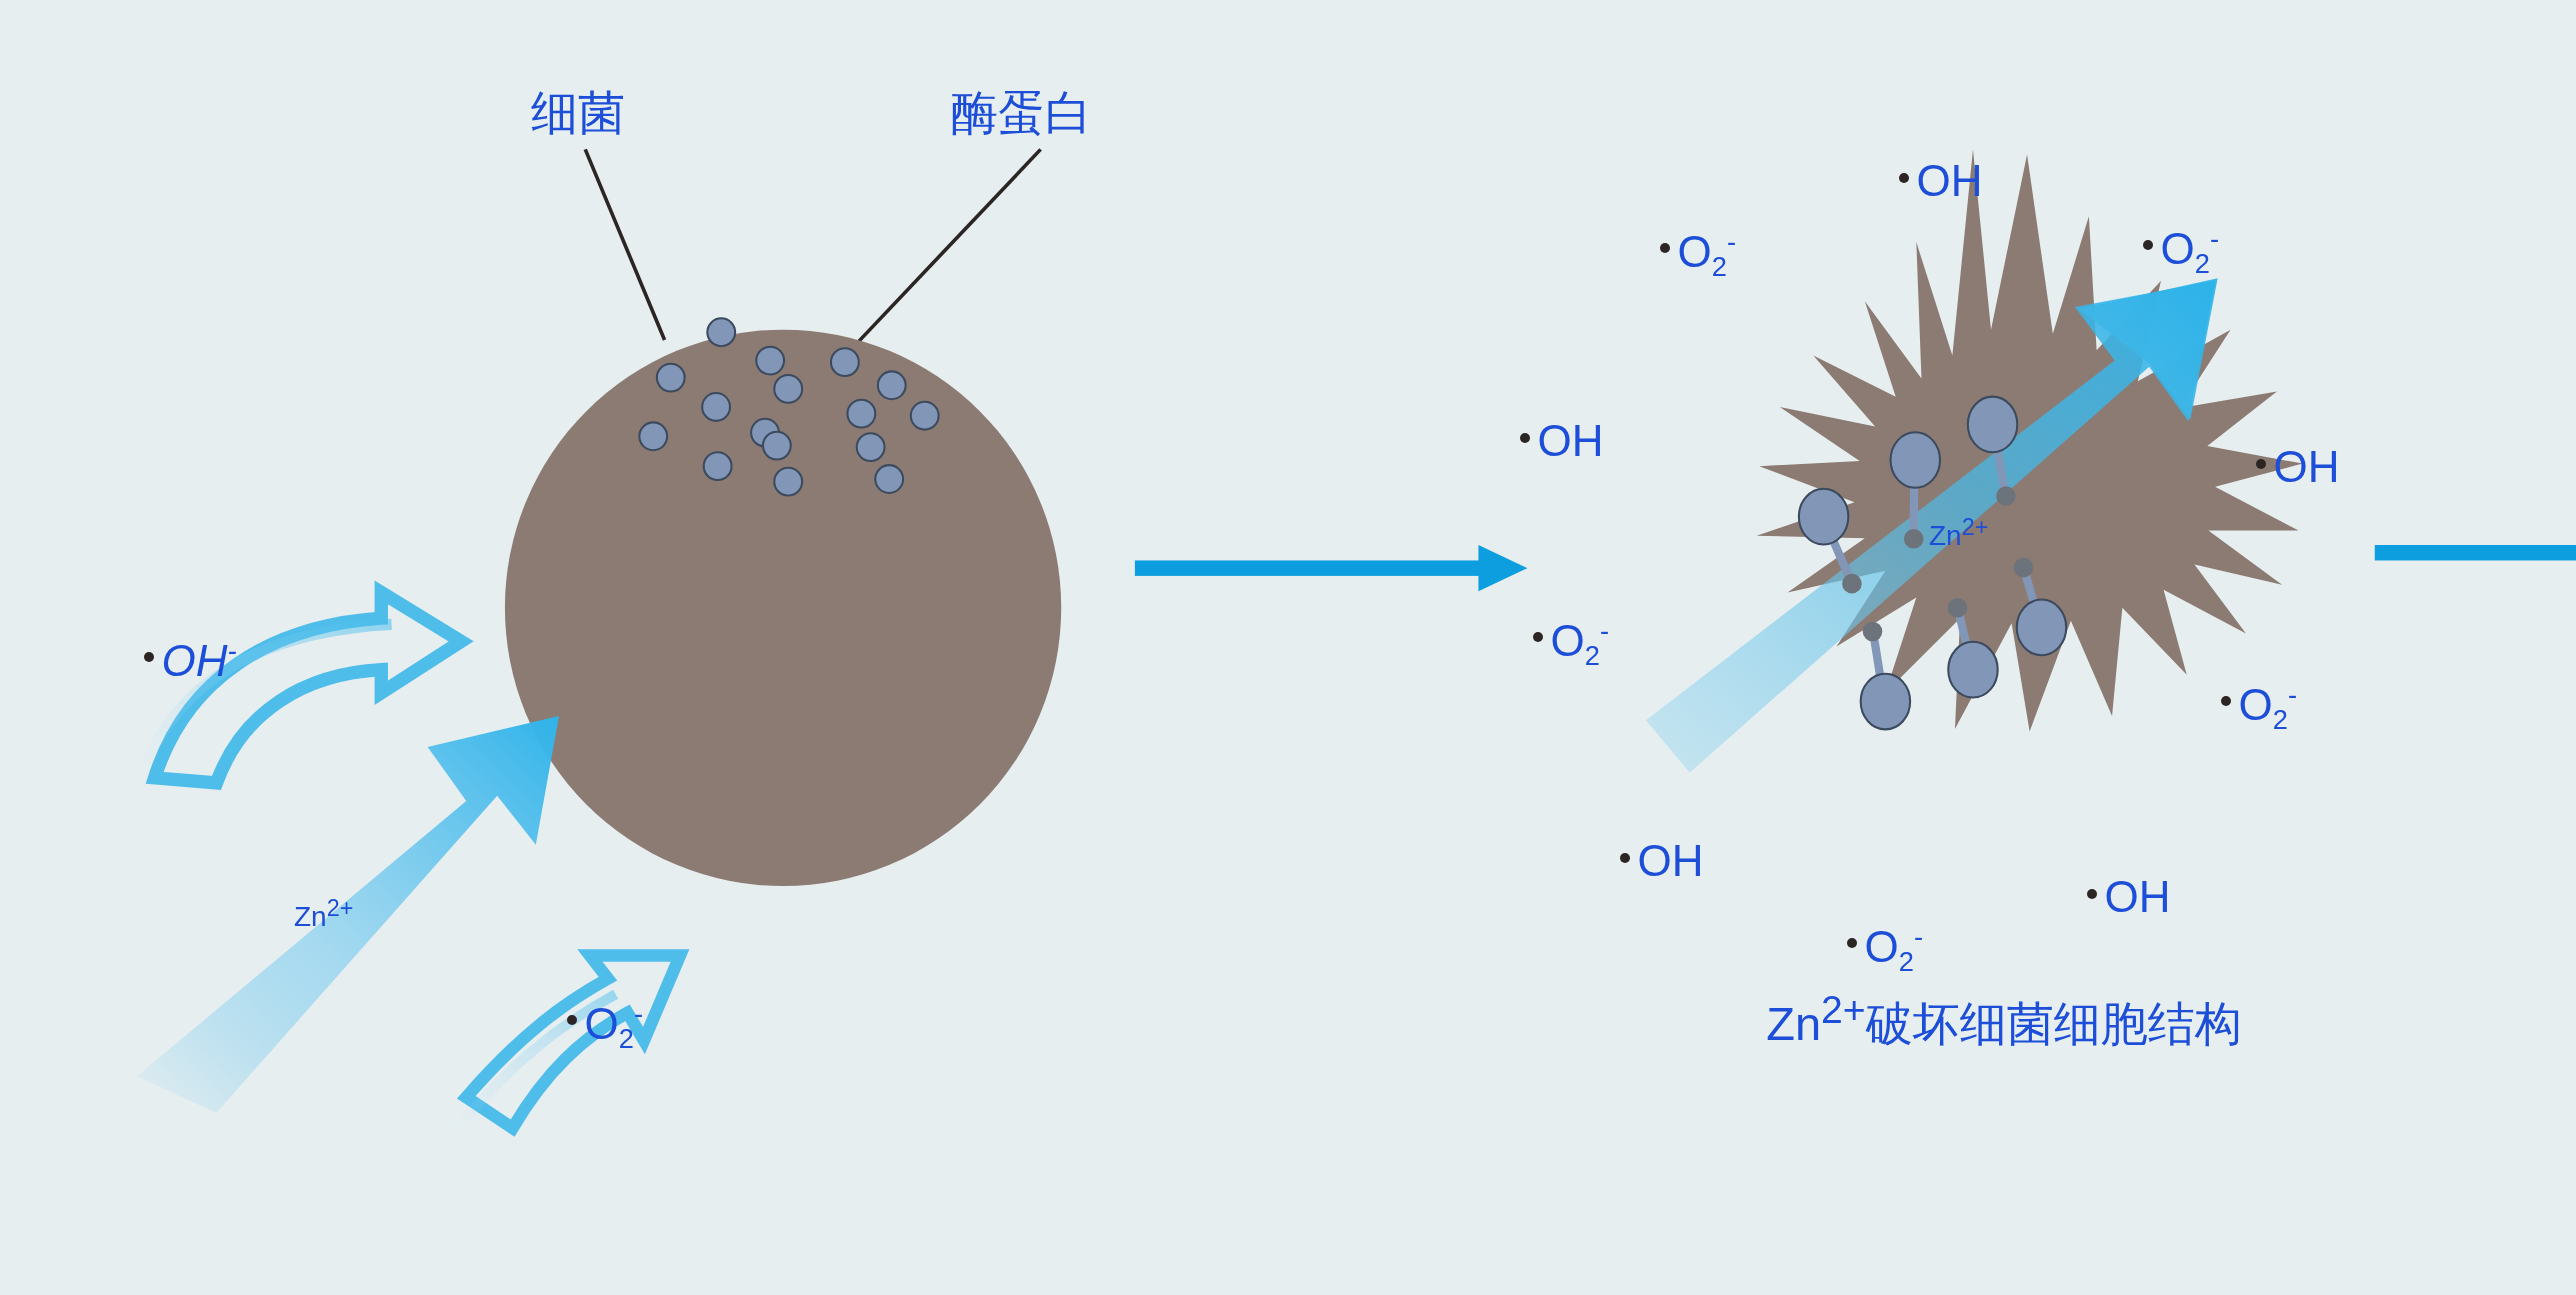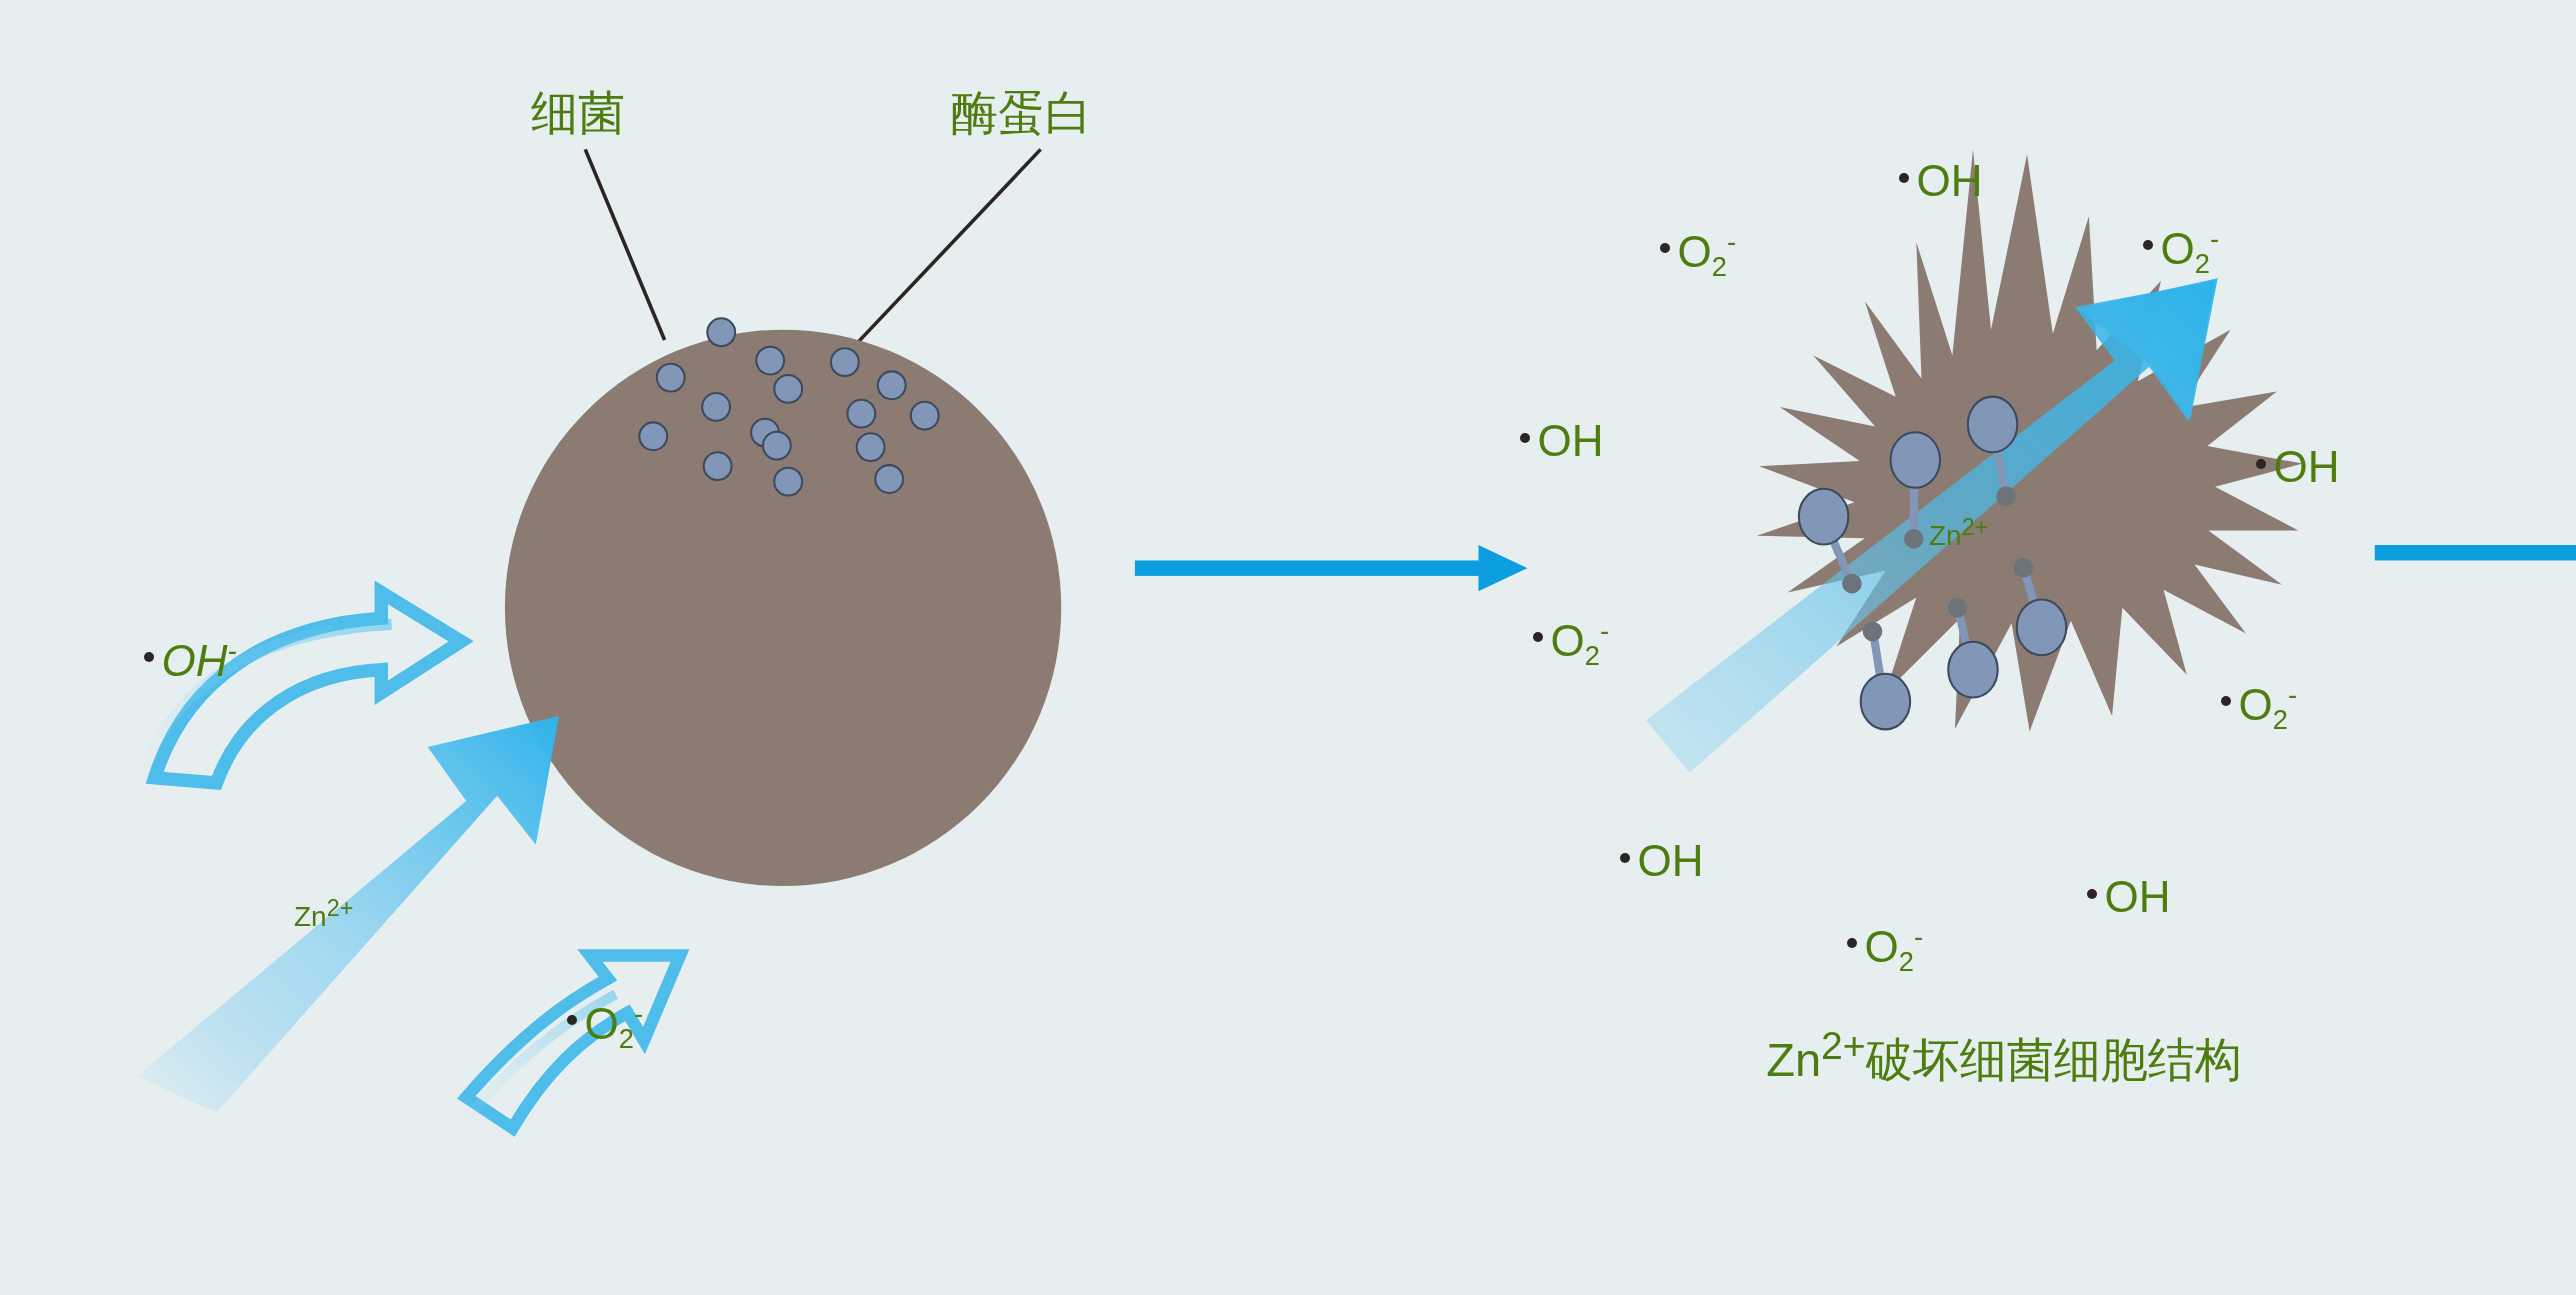--- a/index.html
+++ b/index.html
@@ -4,21 +4,21 @@
 <style>
   html,body{margin:0;padding:0;}
   body{
     width:3760px;height:1295px;
     background:#e6eef0;
     font-family:"Liberation Sans","DejaVu Sans",sans-serif;
     overflow:hidden;position:relative;
   }
   #stage{position:absolute;inset:0;}
   svg#scene{position:absolute;left:0;top:0;width:3760px;height:1295px;}
-  .lbl{position:absolute;color:#4d7c0f;white-space:nowrap;line-height:1.08;}
+  .lbl{position:absolute;color:#1d4ed8;white-space:nowrap;line-height:1.08;}
   .sci{font-size:44px;}
   .sci sup{font-size:0.62em;vertical-align:super;}
   .sci sub{font-size:0.62em;vertical-align:sub;}
   .dotmark{display:inline-block;width:10.3px;height:10.3px;border-radius:50%;
            background:#2b2523;vertical-align:0.30em;margin-right:7.2px;}
   .cjk{font-size:47px;}
   .caption{font-size:47px;text-align:center;}
   .zn-on-arrow{font-size:28px;}
 </style>
 </head>
@@ -277,18 +277,18 @@
 </div>
 
 <div class="lbl sci" style="left:1847px;top:922px;">
   <span class="dotmark"></span><span>O</span><sub>2</sub><sup>-</sup>
 </div>
 
 <div class="lbl zn-on-arrow" style="left:1929px;top:515px;">
   <span>Zn</span><sup>2+</sup>
 </div>
 
-<div class="lbl caption" style="left:1628px;top:989px;width:752px;margin-top:36px;">
+<div class="lbl caption" style="left:1628px;top:989px;width:752px;">
   <span>Zn</span><sup>2+</sup><span>破坏细菌细胞结构</span>
 </div>
 
 </div>
 
 
 </body></html>

